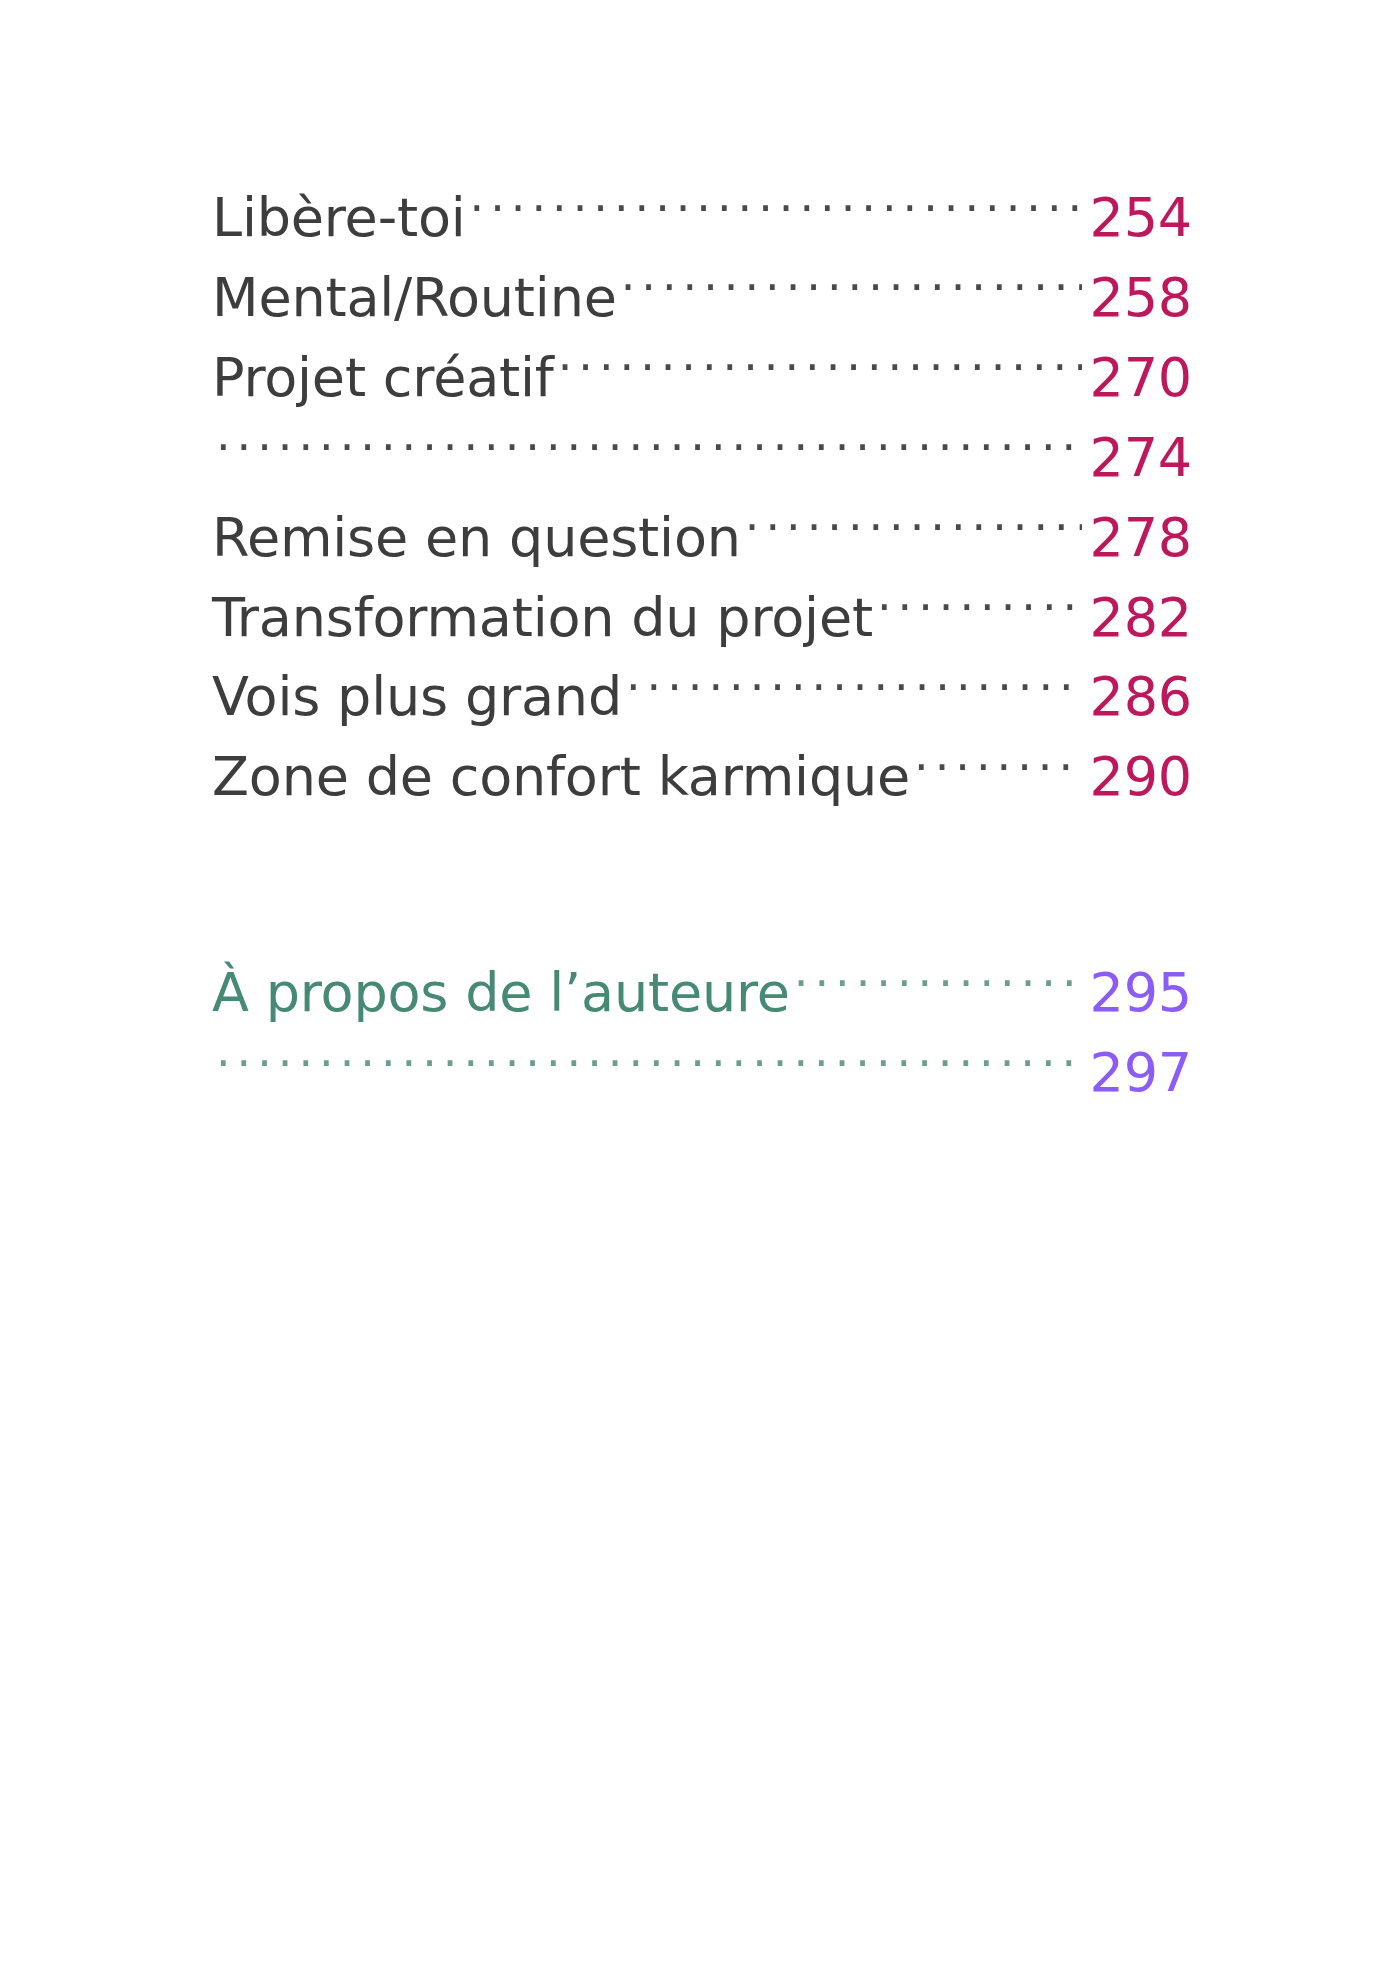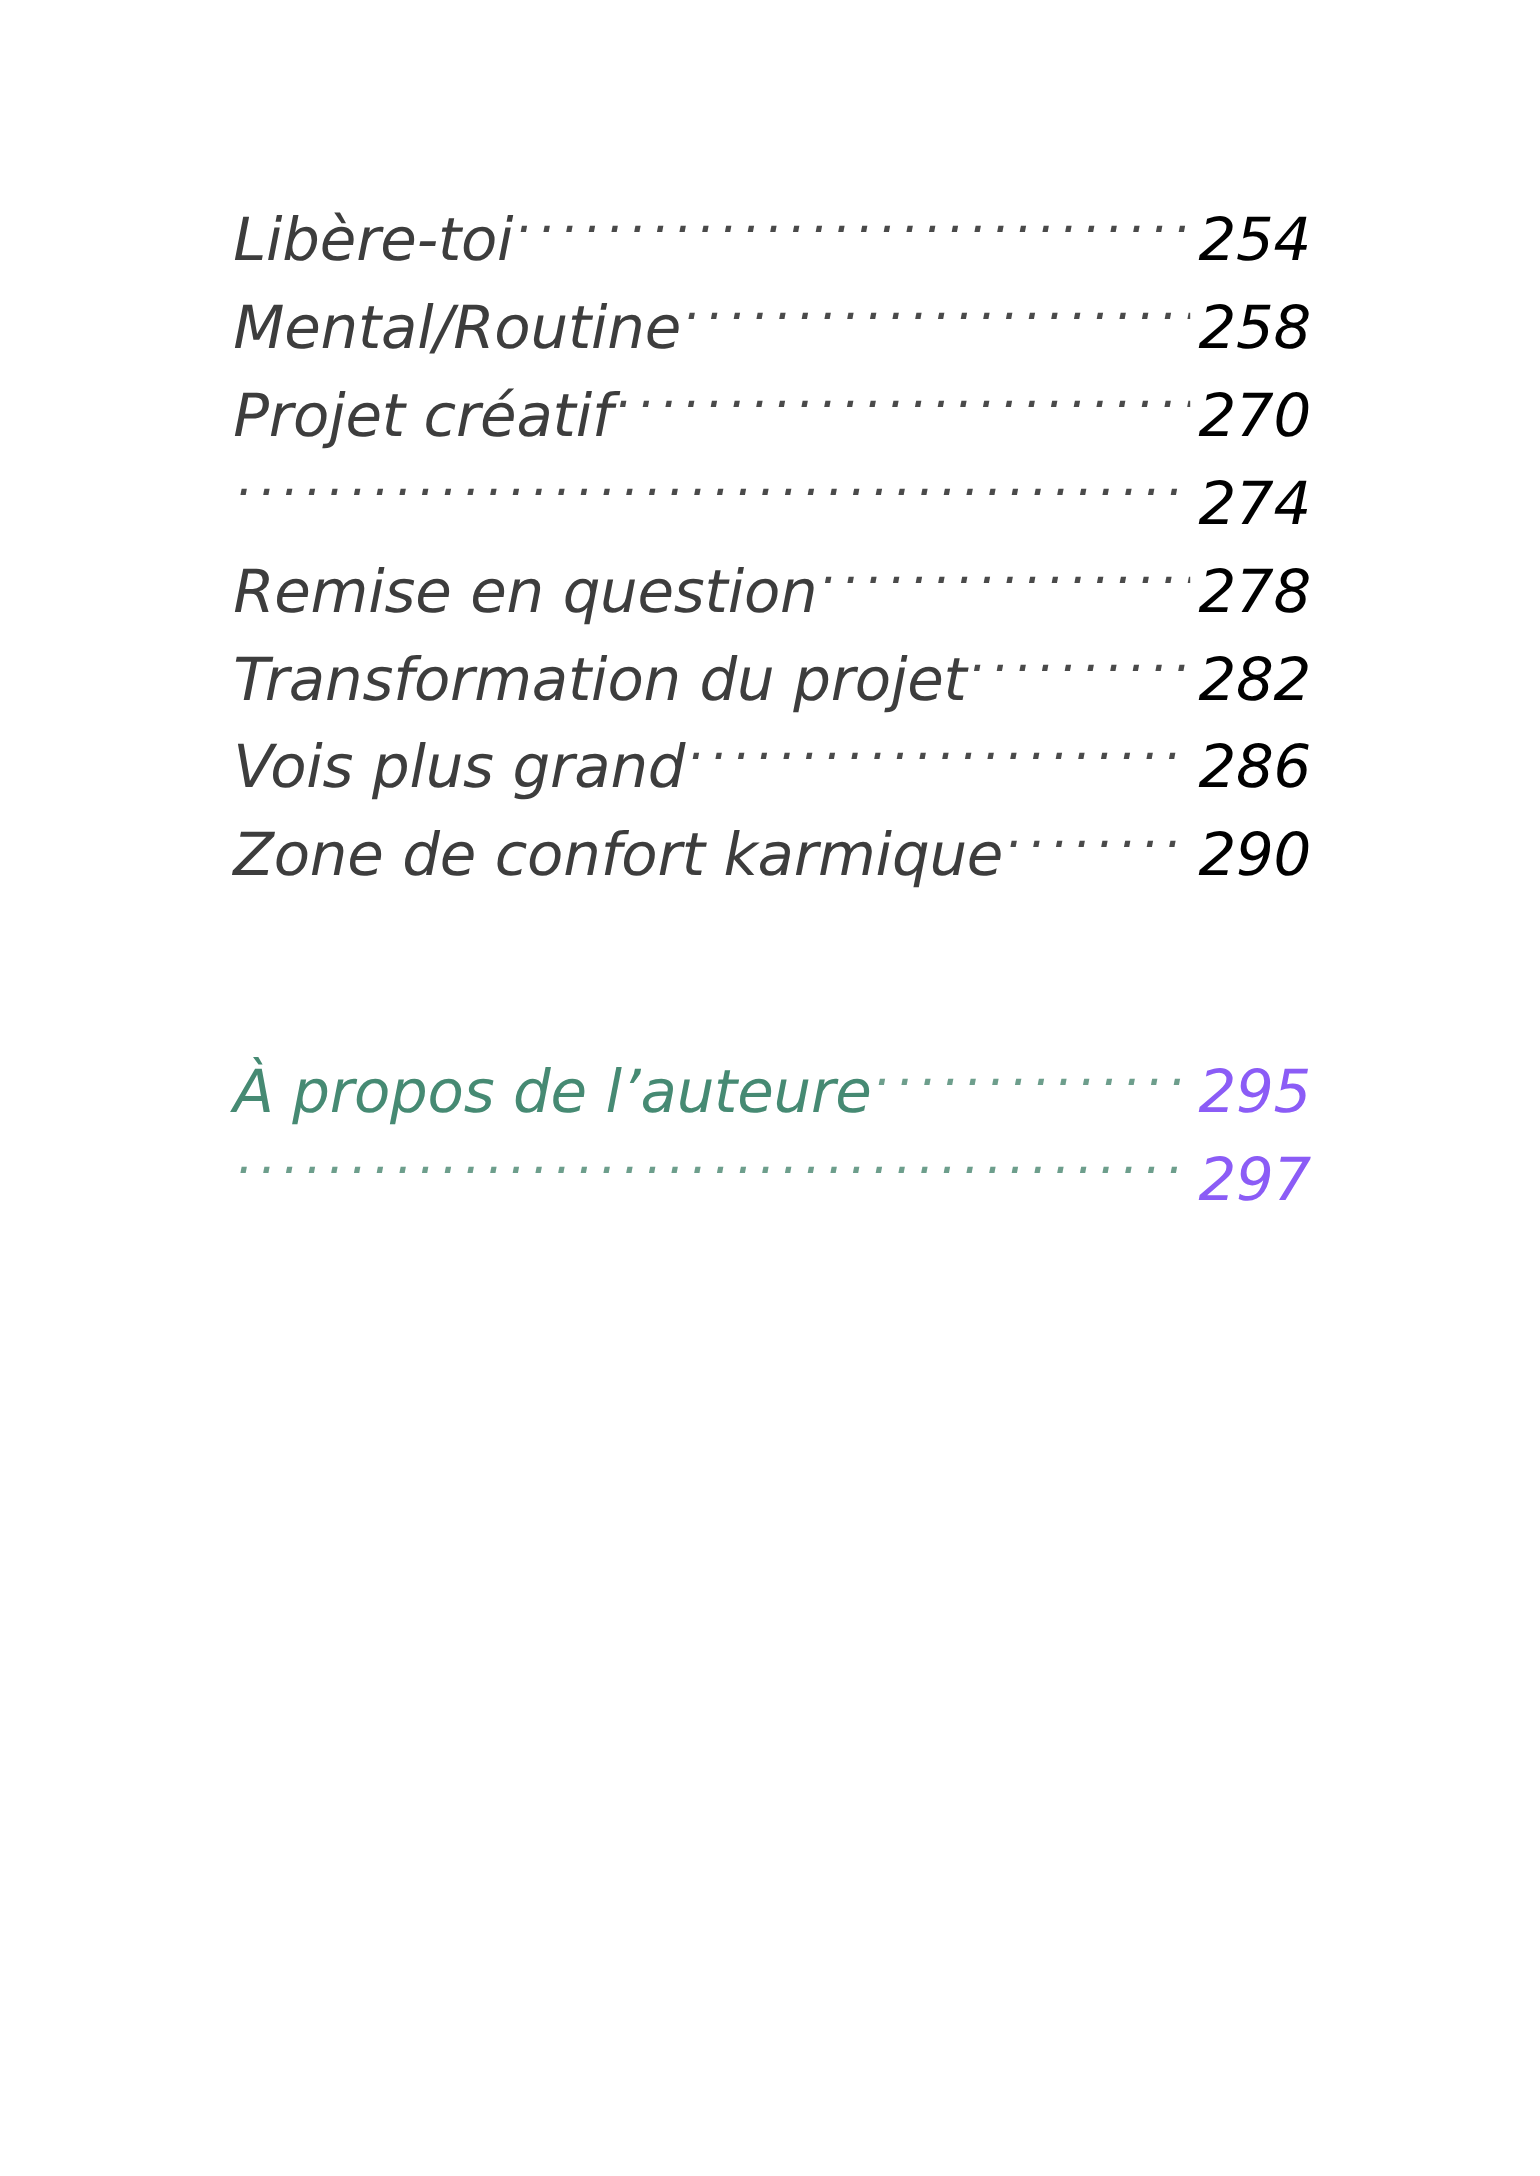--- a/index.html
+++ b/index.html
@@ -24,21 +24,20 @@
     background: #ffffff;
   }
   .toc {
     position: absolute;
     left: 212px;
     top: 178px;
     width: 980px;
   }
   .toc-group {
     display: block;
-    font-style: italic;
   }
   .toc-entry {
     display: flex;
     align-items: baseline;
     width: 100%;
     font-size: 54px;
     line-height: 1.48;
     font-weight: 400;
     letter-spacing: -0.2px;
     white-space: nowrap;
@@ -60,21 +59,21 @@
     position: absolute;
     bottom: 0.16em;
     left: 0;
     white-space: nowrap;
     font-size: 46px;
     letter-spacing: 6px;
     color: #4a4a4a;
   }
   .toc-entry .page-num {
     flex: 0 0 auto;
-    color: #000000;
+    color: #be185d;
     text-align: right;
     min-width: 104px;
   }
   .toc-entry.accent .title {
     color: #468a73;
     margin-top: 40px;
   }
   .toc-entry.accent .page-num {
     color: #8b5cf6;
   }

